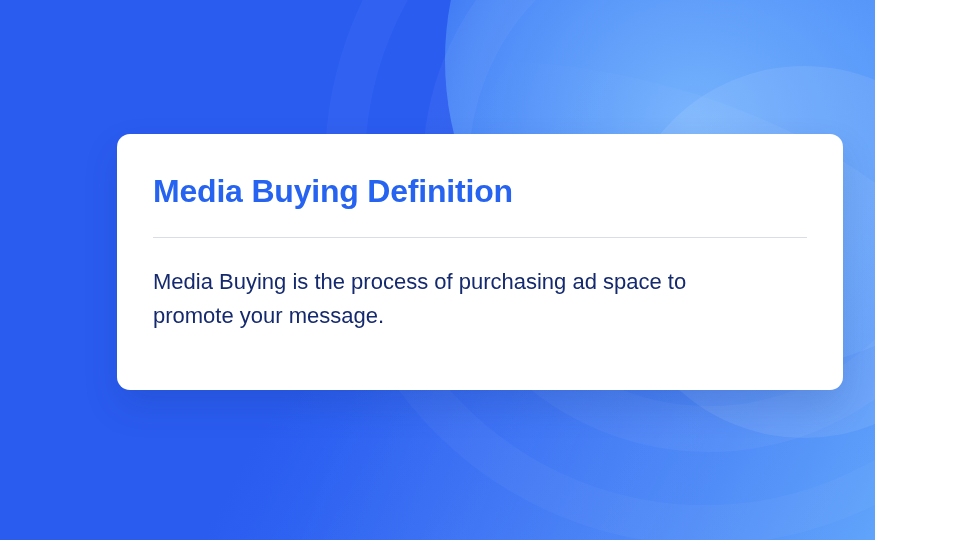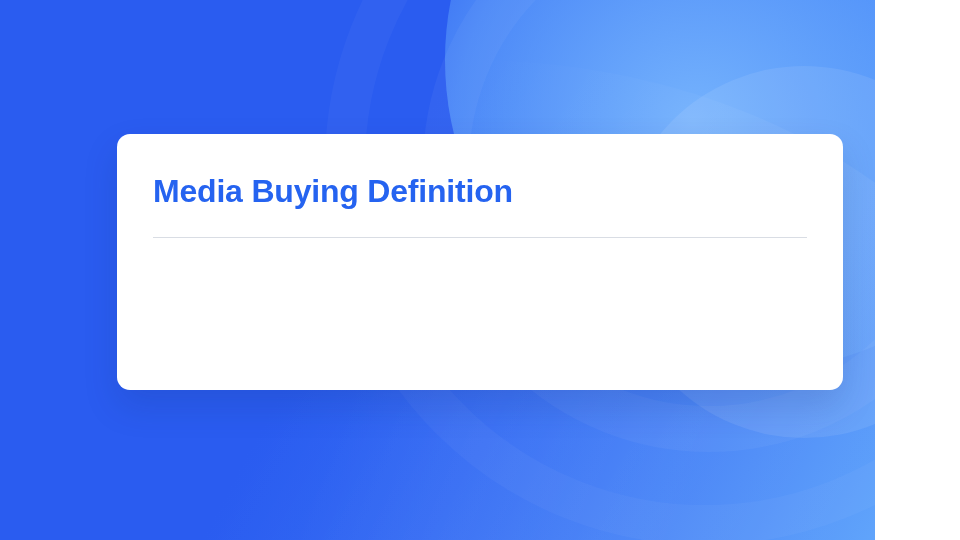--- a/index.html
+++ b/index.html
@@ -154,16 +154,17 @@
   <div class="bg-ring-a"></div>
   <div class="bg-blob"></div>
   <div class="bg-sweep"></div>
   <div class="bg-diag"></div>
 
   <div class="card">
     <h1 class="card-title">Media Buying Definition</h1>
 
     <div class="card-divider"></div>
 
+    <p class="card-body">Media Buying is the process of purchasing ad space to promote your message.</p>
   </div>
 
 
 </div>
 
 </body></html>

